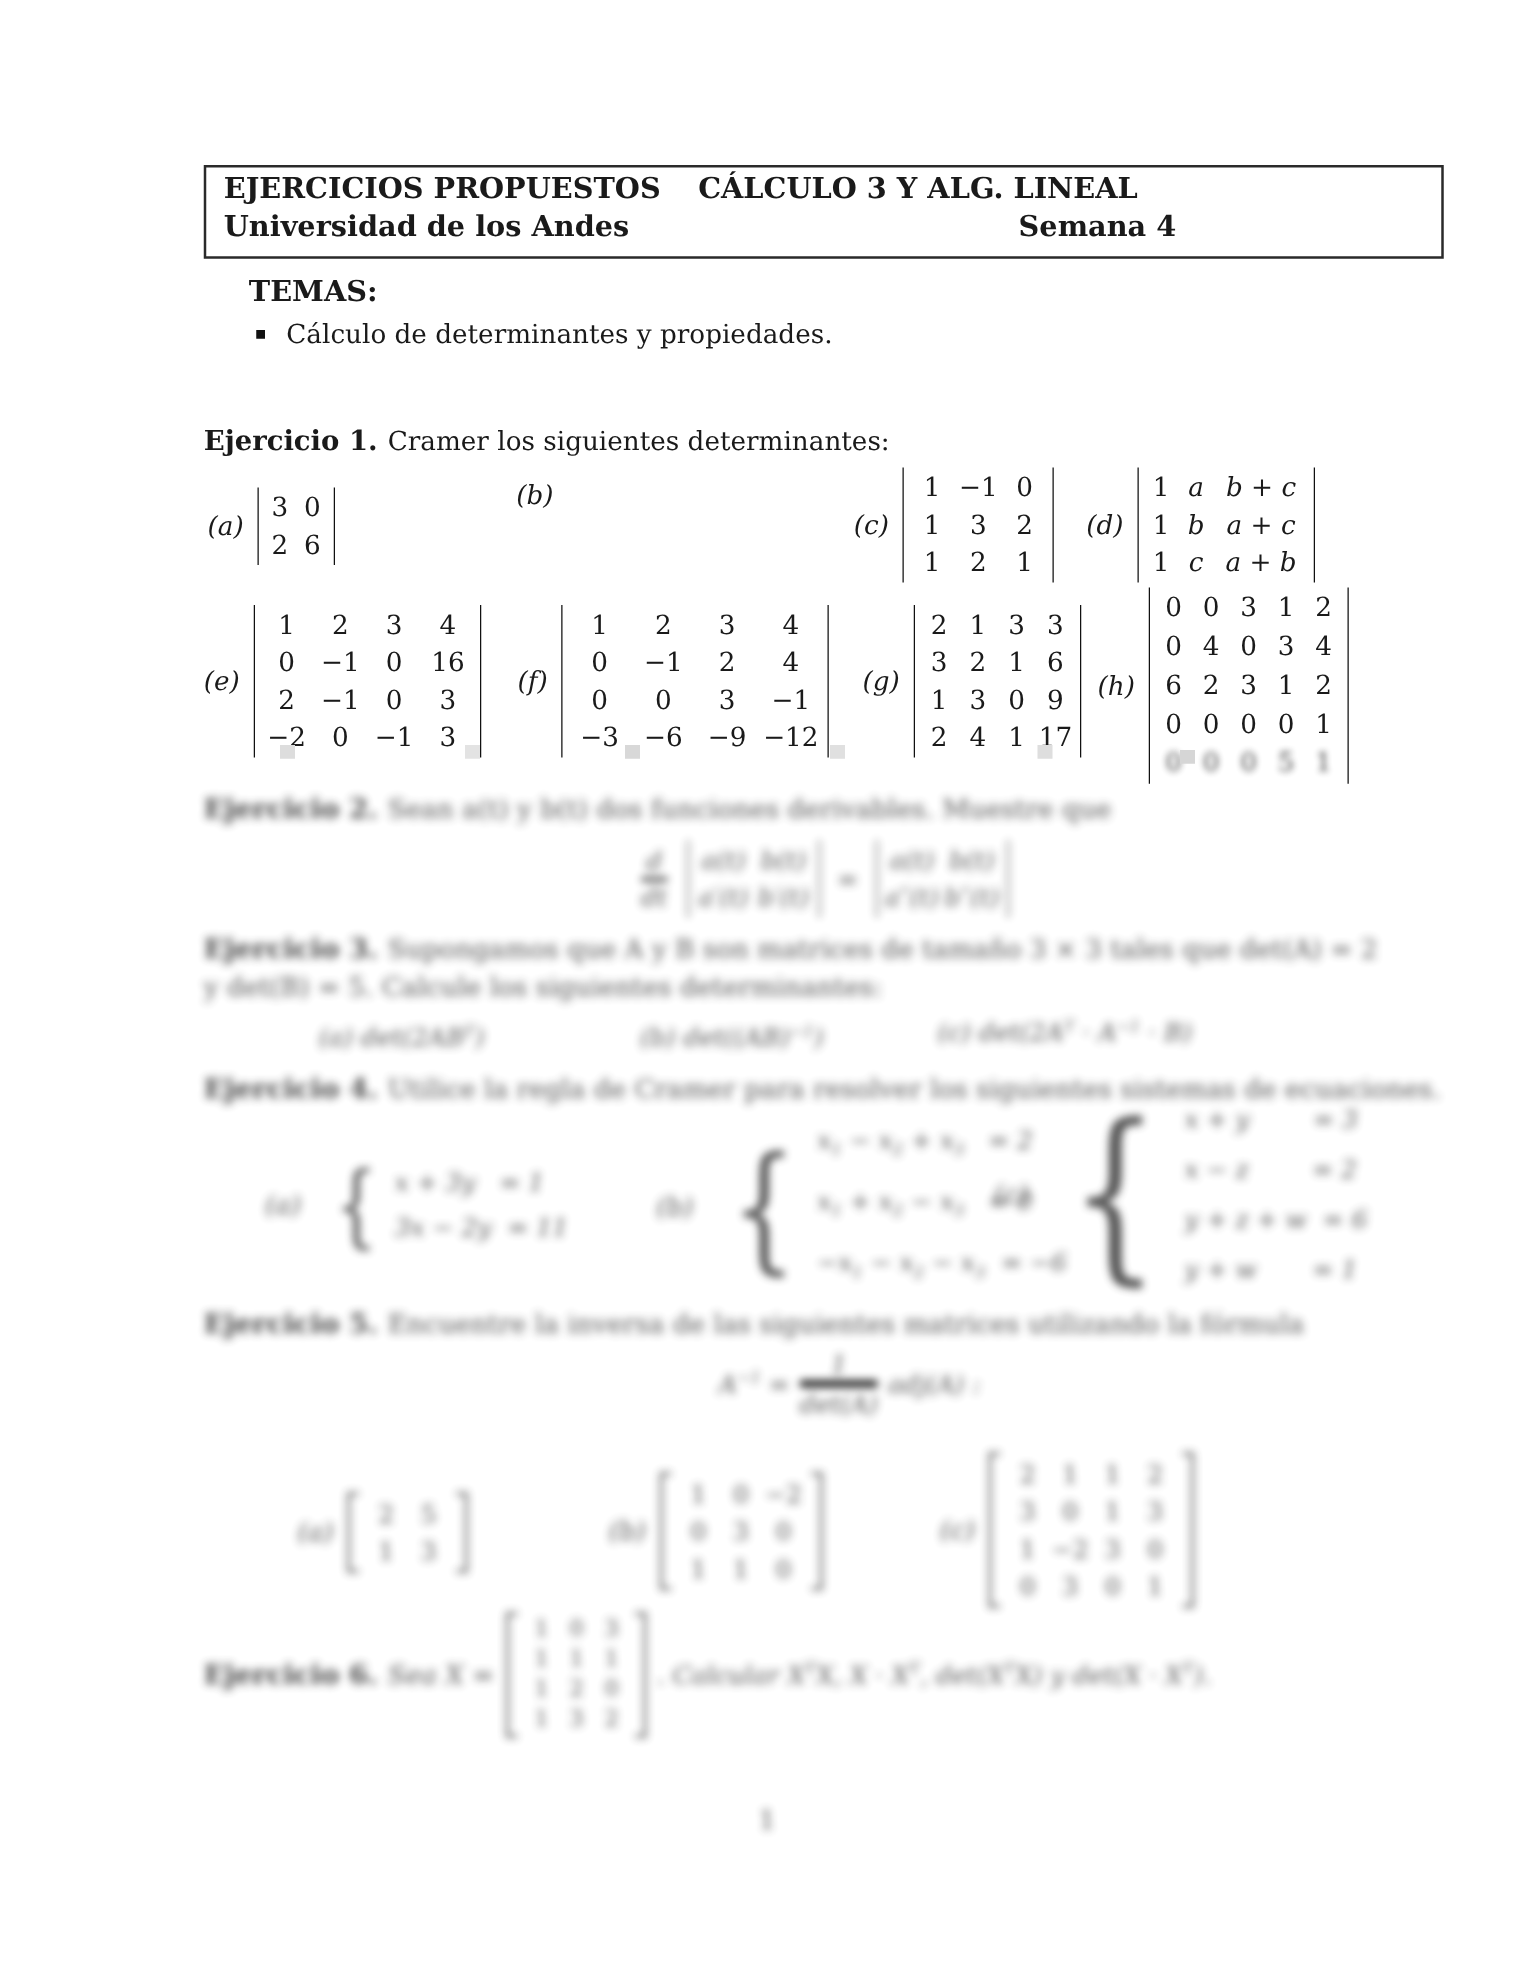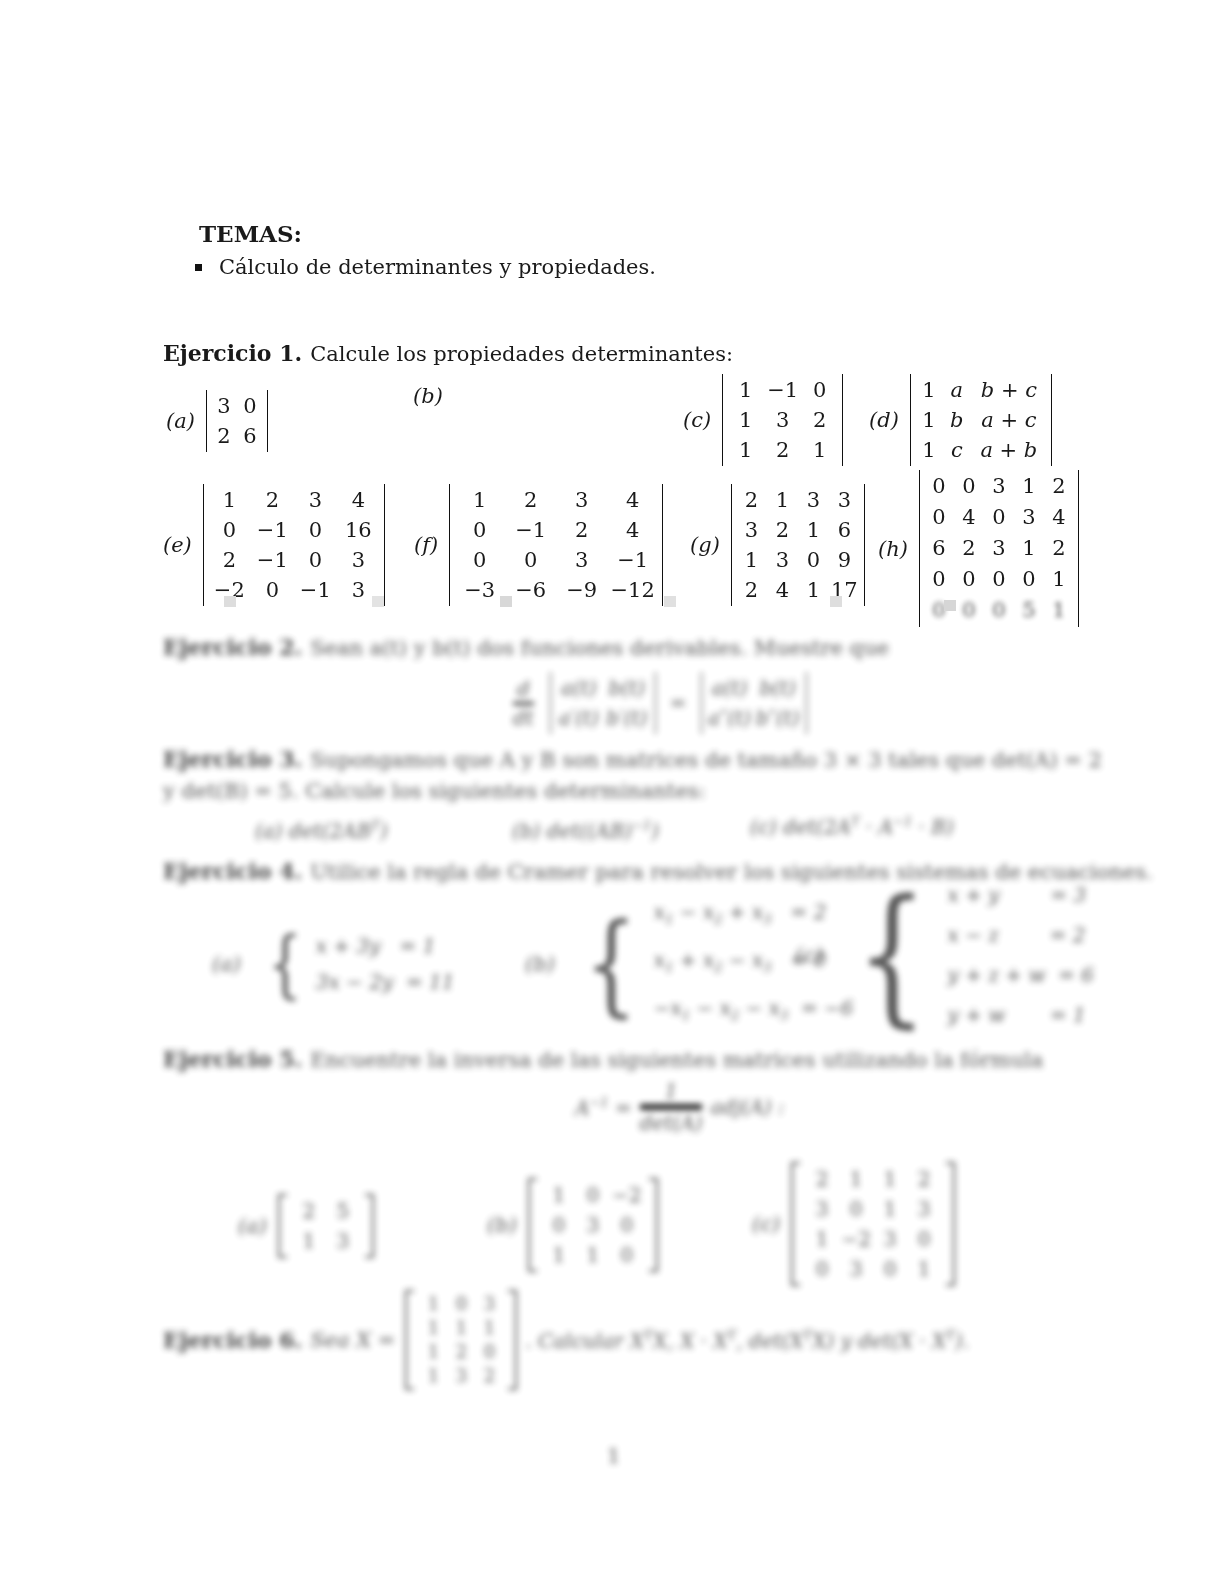--- a/index.html
+++ b/index.html
@@ -69,29 +69,38 @@
   .ej6mat .mrow{line-height:24px;font-size:18px;}
   .ej6mat .mcell{min-width:28px;}
   .spot{position:absolute;width:12px;height:11px;background:#dcdcdc;}
   .pagenum{font-size:21px;}
 </style>
 </head>
 <body>
 
 <div class="page">
 
+  <div class="abs hbox">
+    <div class="hline1">
+      <span>EJERCICIOS PROPUESTOS</span><span class="gap">CÁLCULO 3 Y ALG. LINEAL</span>
+    </div>
+    <div class="hline2">
+      <span>Universidad de los Andes</span>
+      <span class="right">Semana 4</span>
+    </div>
+  </div>
 
   <div class="abs temas">TEMAS:</div>
 
-  <div class="abs bullet-item" style="left:195px;top:255px;">
+  <div class="abs bullet-item" style="left:205px;top:255px;">
     <span class="sq"></span><span>Cálculo de determinantes y propiedades.</span>
   </div>
 
   <div class="abs ej-line" style="left:163px;top:340px;">
-    <span class="ej-label">Ejercicio 1.</span><span>Calcule los propiedades determinantes:</span>
+    <span class="ej-label">Ejercicio 1.</span><span>Cramer los siguientes determinantes:</span>
   </div>
 
   <div class="abs detgroup" style="left:166px;top:390px;">
     <span class="mlabel">(a)</span>
     <div class="det det-a">
         <div class="mrow">
           <span class="mcell">3</span>
           <span class="mcell">0</span>
         </div>
         <div class="mrow">

